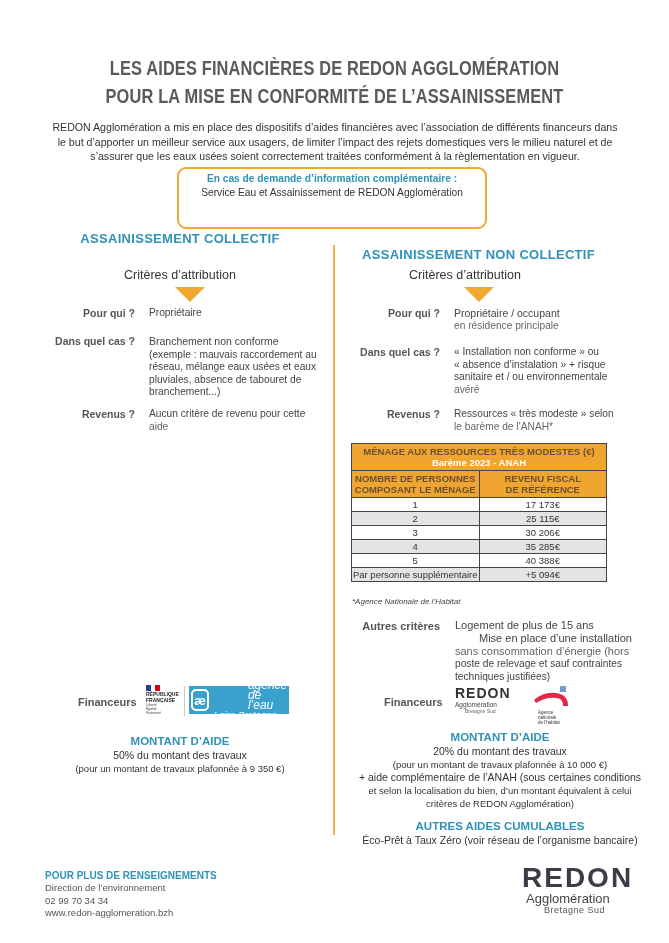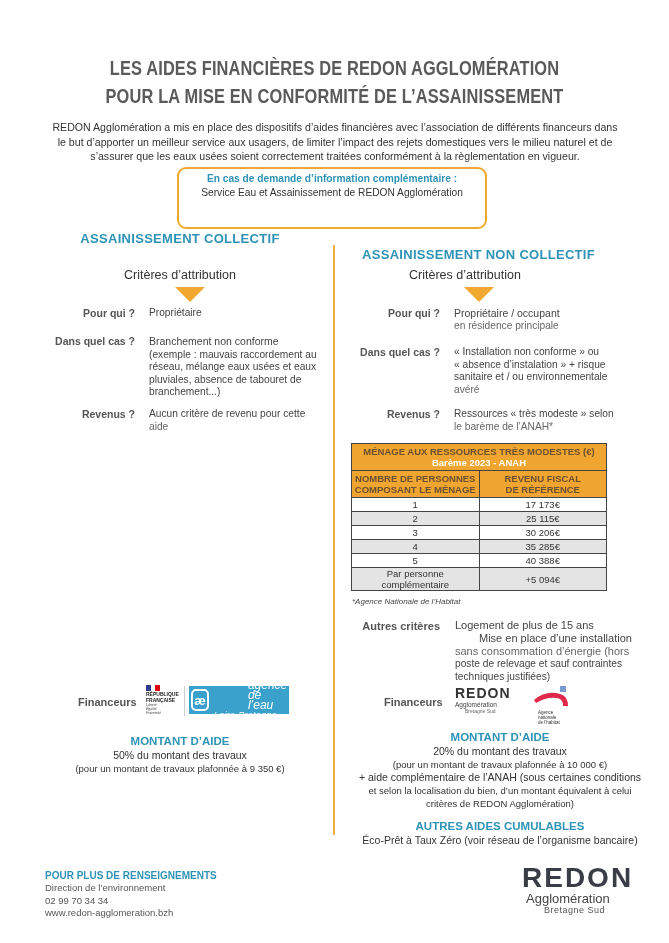--- a/index.html
+++ b/index.html
@@ -166,21 +166,21 @@
       </tr>
   <tr class="alt">
         <td>4</td>
         <td>35 285€</td>
       </tr>
   <tr>
         <td>5</td>
         <td>40 388€</td>
       </tr>
   <tr class="alt">
-        <td>Par personne complémentaire</td>
+        <td>Par personne supplémentaire</td>
         <td>+5 094€</td>
       </tr>
 </tbody>
   </table>
 <div class="abs foot" style="left:352px; top:597px;">*Agence Nationale de l’Habitat</div>
 
 <div class="abs lbl" style="left:330px; top:620px; font-size:11px;">Autres critères</div>
 <div class="abs val" style="left:455px; top:619px; width:200px;">
   <div style="font-size:11px; line-height:13px;">Logement de plus de 15 ans</div>
   <div style="font-size:11px; line-height:13px;padding-left:24px;">Mise en place d’une installation</div>

